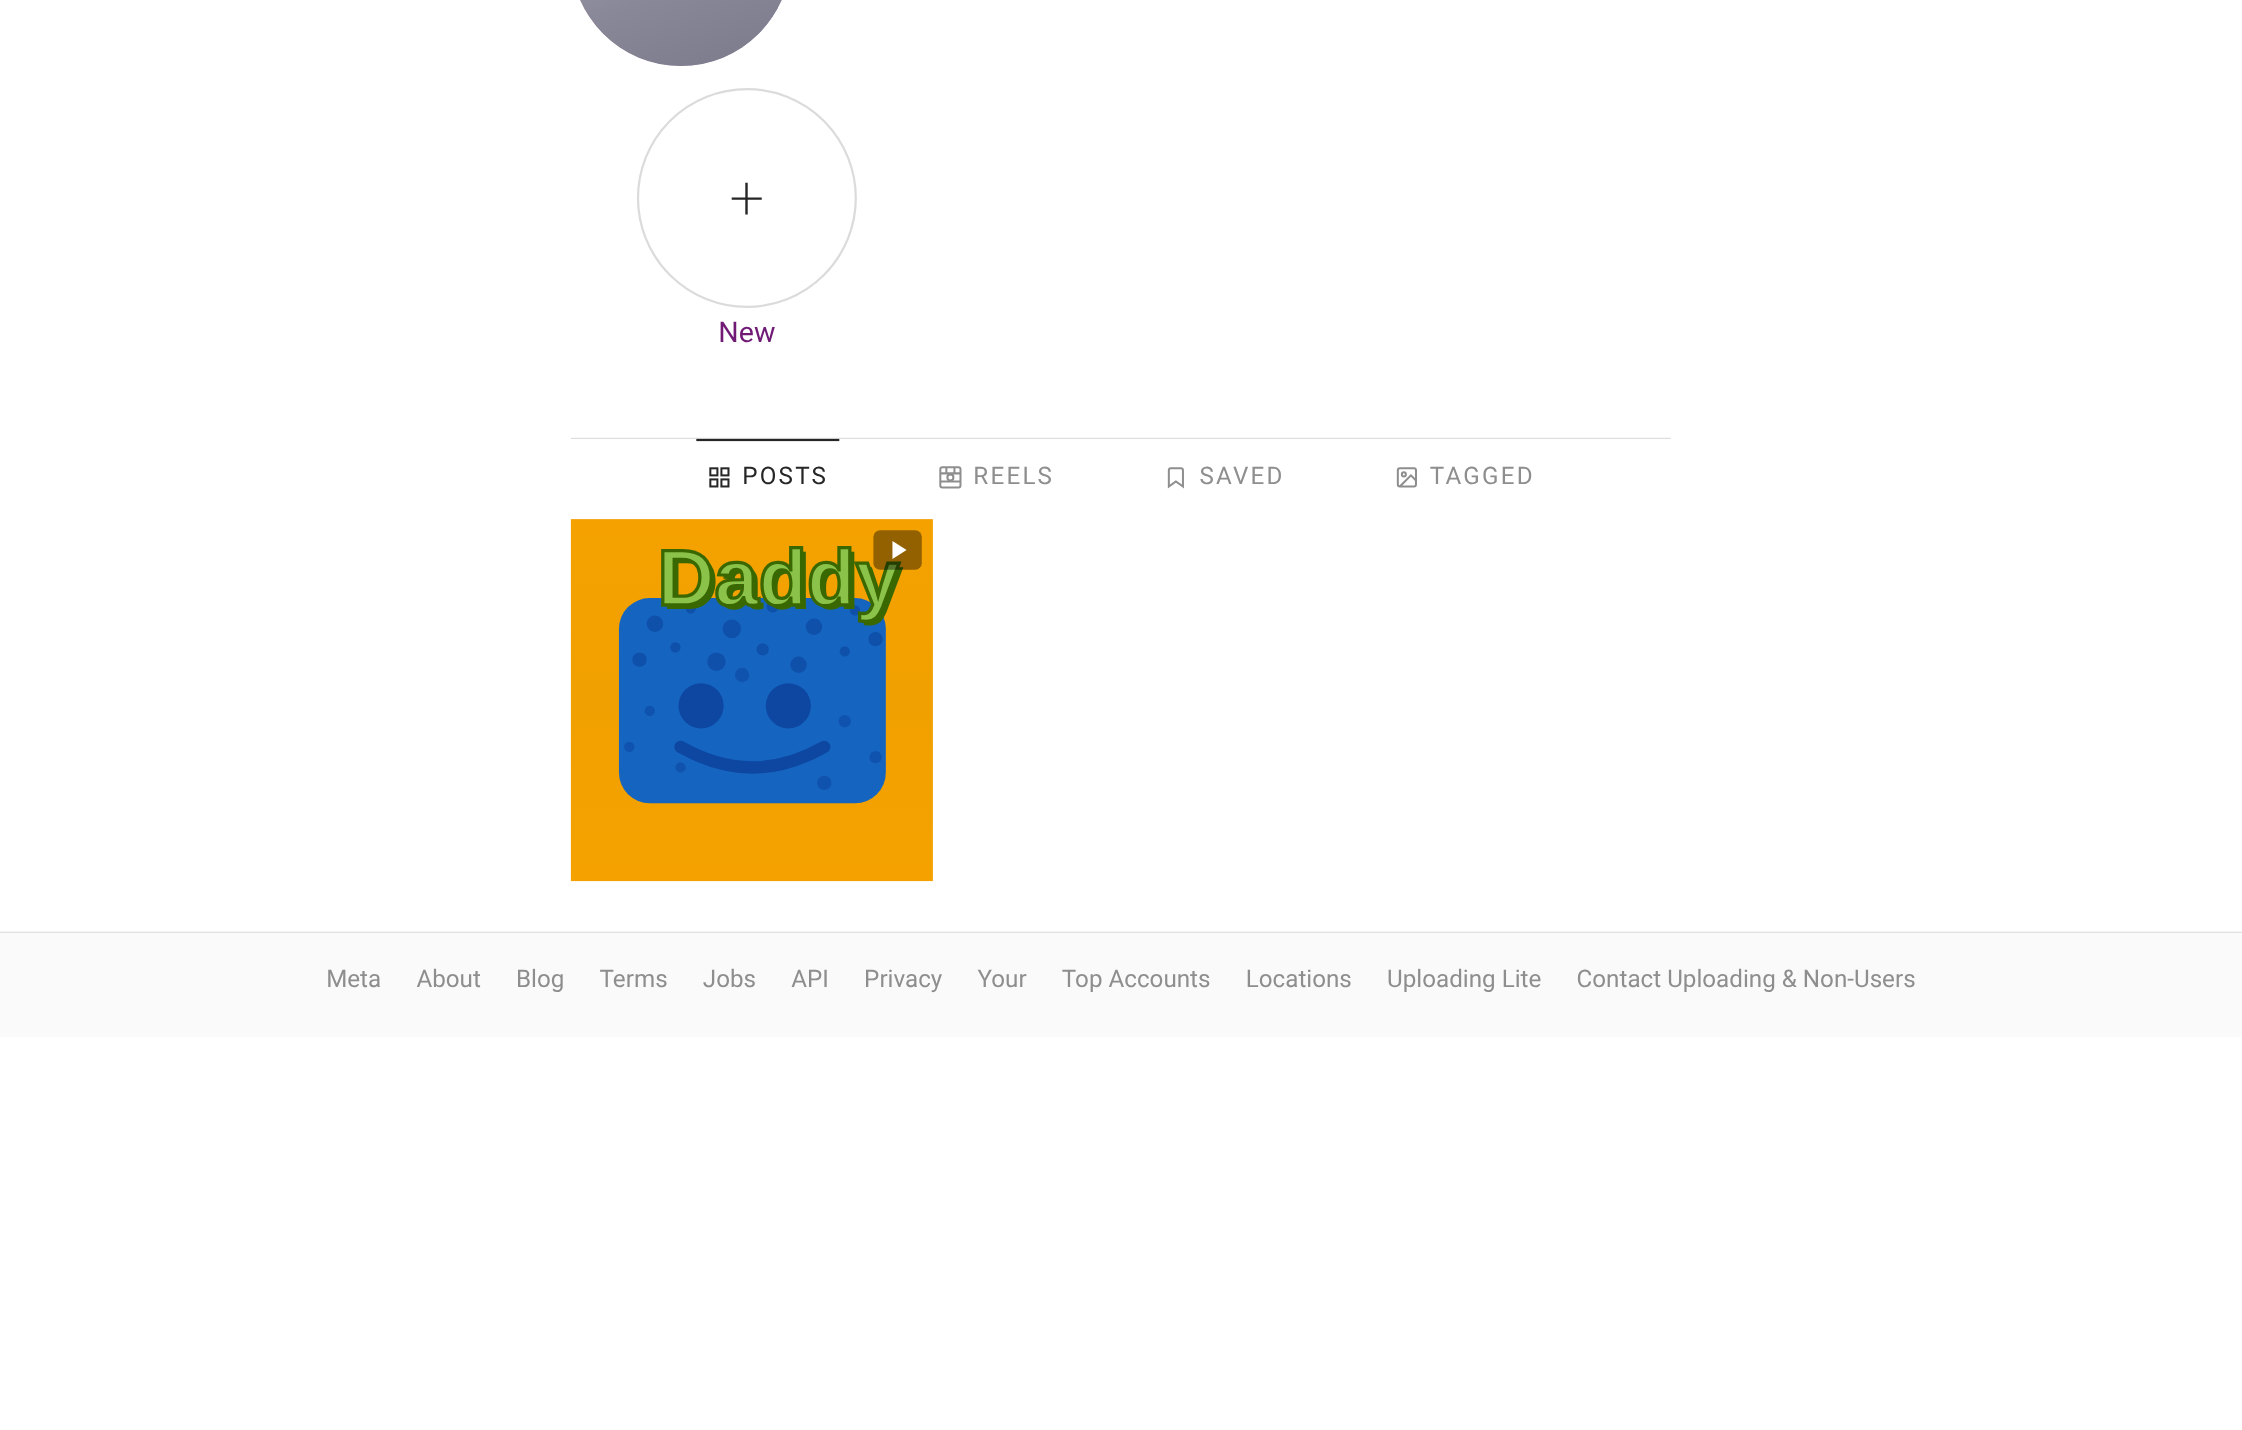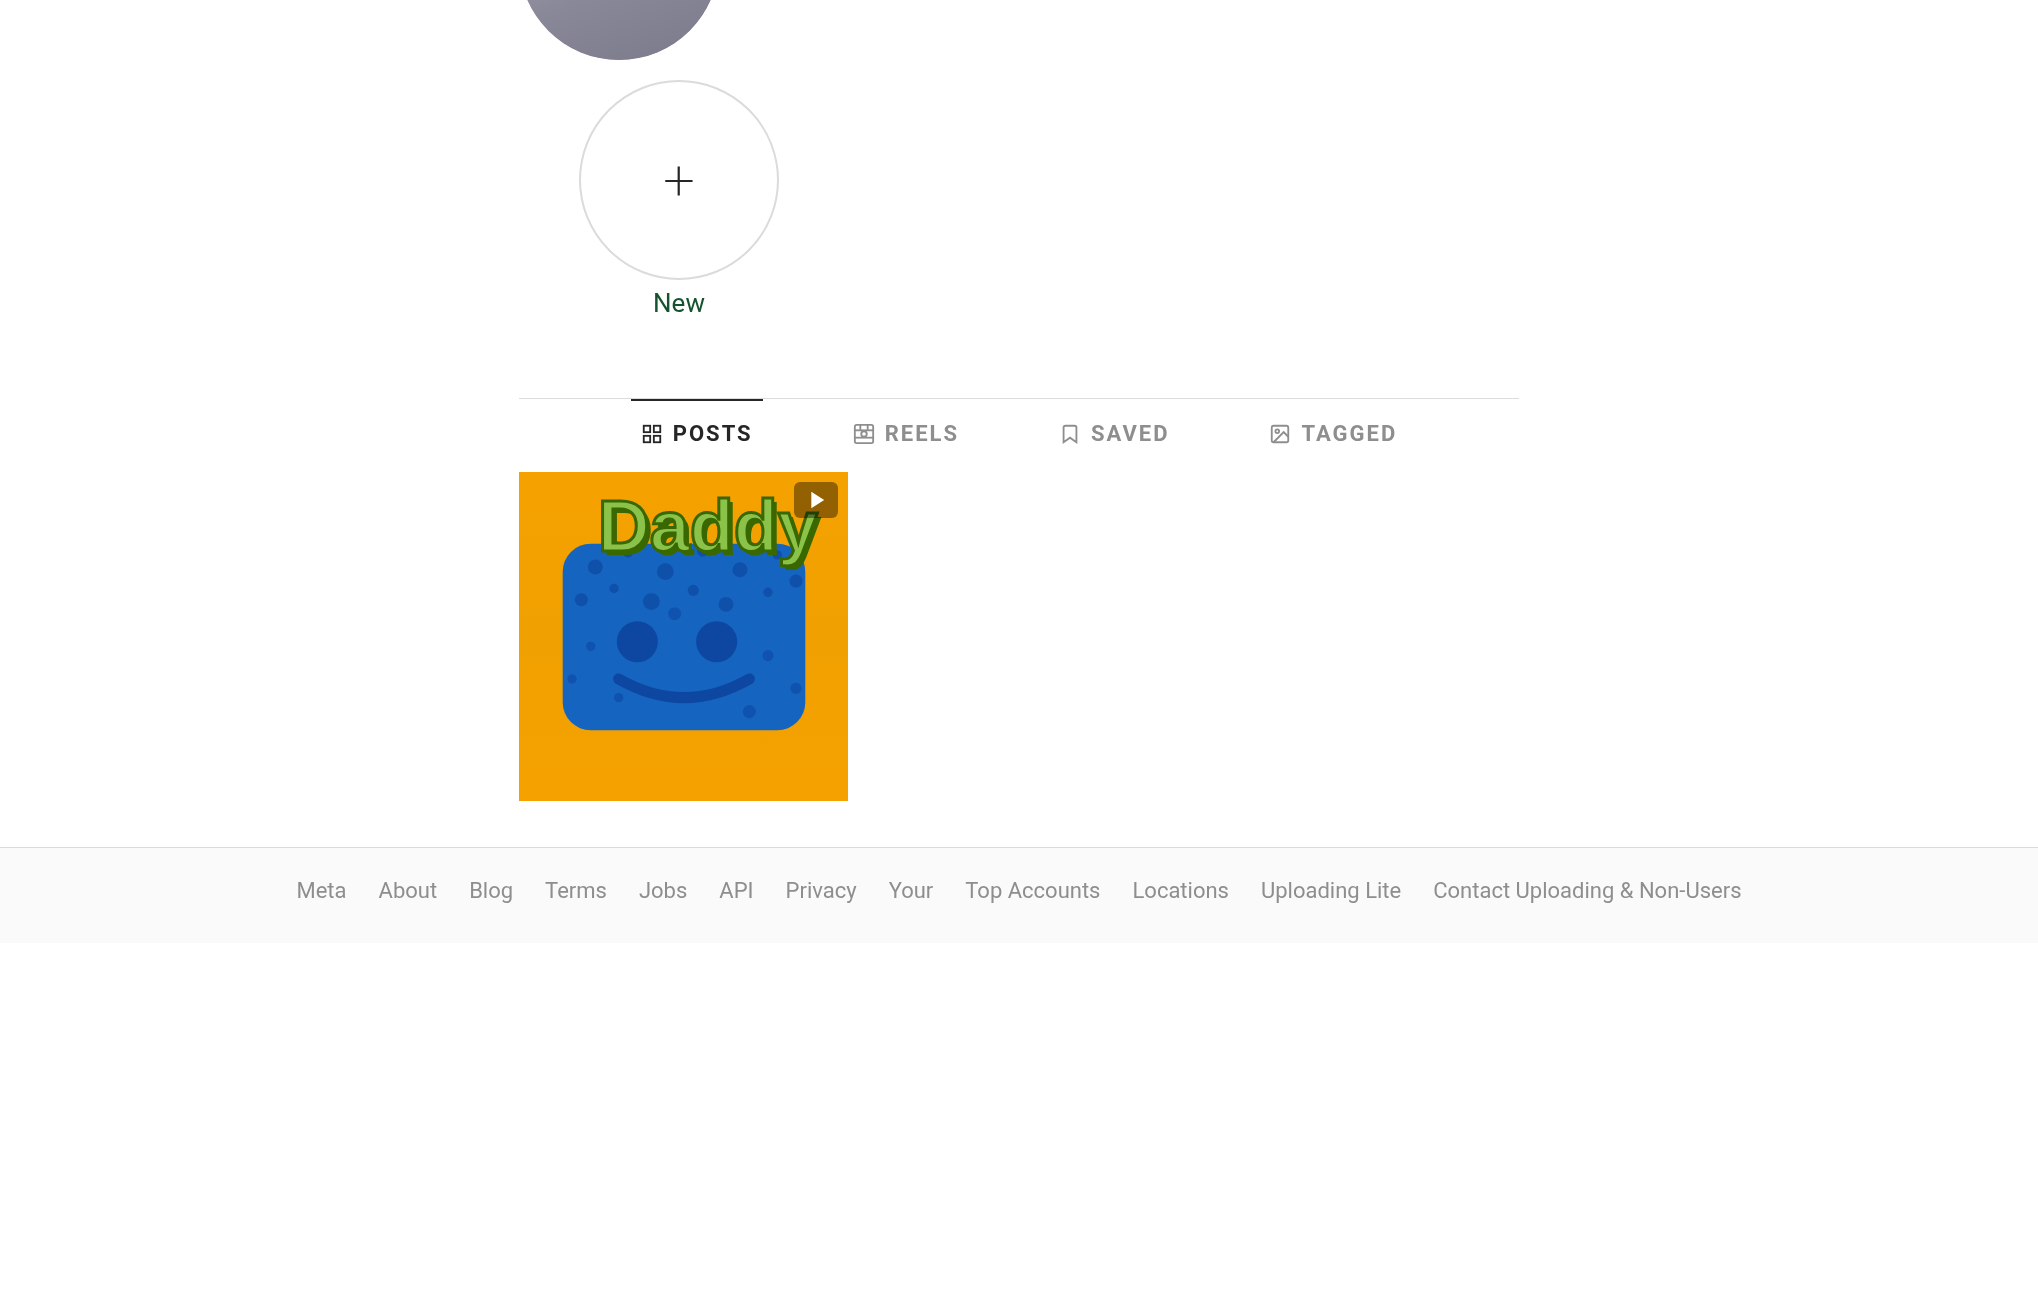--- a/index.html
+++ b/index.html
@@ -72,21 +72,21 @@
 
     .new-story-circle .plus-icon {
       font-size: 56px;
       color: #262626;
       line-height: 1;
       font-weight: 200;
     }
 
     .story-label {
       font-size: 26px;
-      color: #14532d;
+      color: #701a75;
       font-weight: 400;
     }
 
     
     .tabs-divider {
       width: 100%;
       max-width: 1000px;
       border-top: 1px solid #dbdbdb;
       margin-top: 60px;
     }
@@ -105,21 +105,21 @@
       display: flex;
       flex-direction: row;
       align-items: center;
       gap: 10px;
       padding: 20px 10px;
       cursor: pointer;
       border-top: 2px solid transparent;
       text-decoration: none;
       color: #8e8e8e;
       font-size: 22px;
-      font-weight: 700;
+      font-weight: 400;
       letter-spacing: 2px;
       text-transform: uppercase;
     }
 
     .tab-item.active {
       color: #262626;
       border-top: 2px solid #262626;
     }
 
     .tab-icon {

